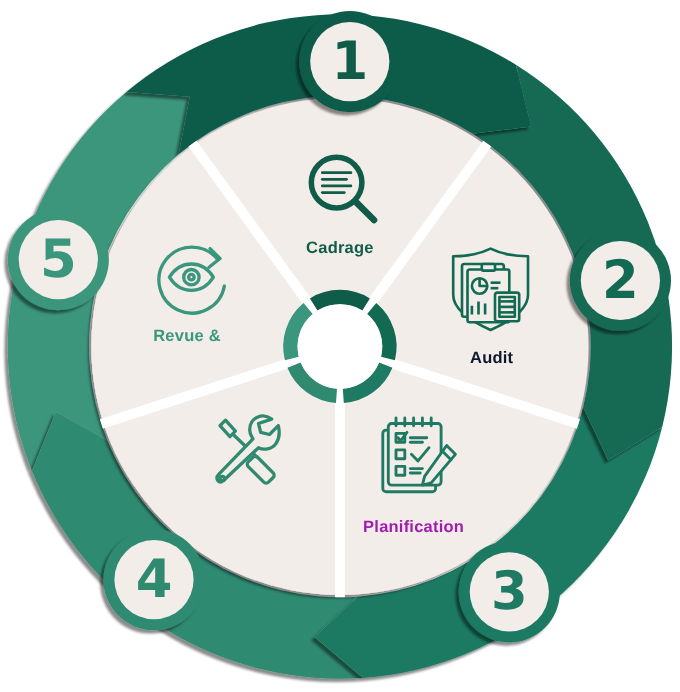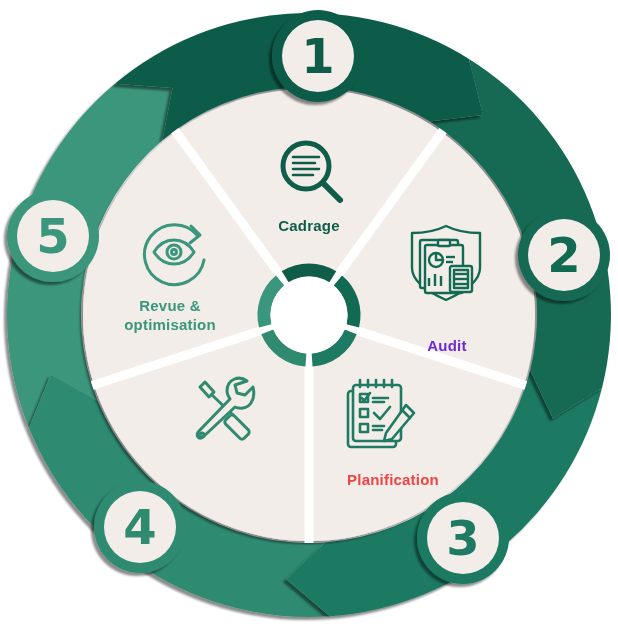--- a/index.html
+++ b/index.html
@@ -119,25 +119,24 @@
         <path d="M17,-28 L26,-19 L16,-11"></path>
         <path d="M-20,-2 C-10,-18 10,-18 20,-2 C10,14 -10,14 -20,-2 Z"></path>
         <circle cx="0" cy="-2" r="7"></circle>
         <circle cx="0" cy="-2" r="2.5"></circle>
       </g>
     </g>
   </svg>
 
   
   <div class="lbl" style="left:309px; top:216px; color:#0f5c49;text-align:center;">Cadrage</div>
-  <div class="lbl" style="left:447px; top:336px; color:#6d28d9;">Audit</div>
-  <div class="lbl" style="left:393px; top:470px; color:#ef4444;">Planification</div>
+  <div class="lbl" style="left:447px; top:316px; color:#0f172a;">Audit</div>
+  <div class="lbl" style="left:376px; top:470px; color:#a21caf;">Planification</div>
   <div class="lbl" style="left:170px; top:296px; color:#3a967c;">
     <div>Revue &amp;</div>
-    <div>optimisation</div>
   </div>
 
   
   <div class="num" style="left:318px; top:56px; color:#0f5c49;">1</div>
   <div class="num" style="left:564px; top:255px; color:#136a53;">2</div>
   <div class="num" style="left:463px; top:538px; color:#1e7a62;">3</div>
   <div class="num" style="left:140px; top:527px; color:#2f8a70;">4</div>
   <div class="num" style="left:53px; top:236px; color:#3a967c;">5</div>
 </div>
 

